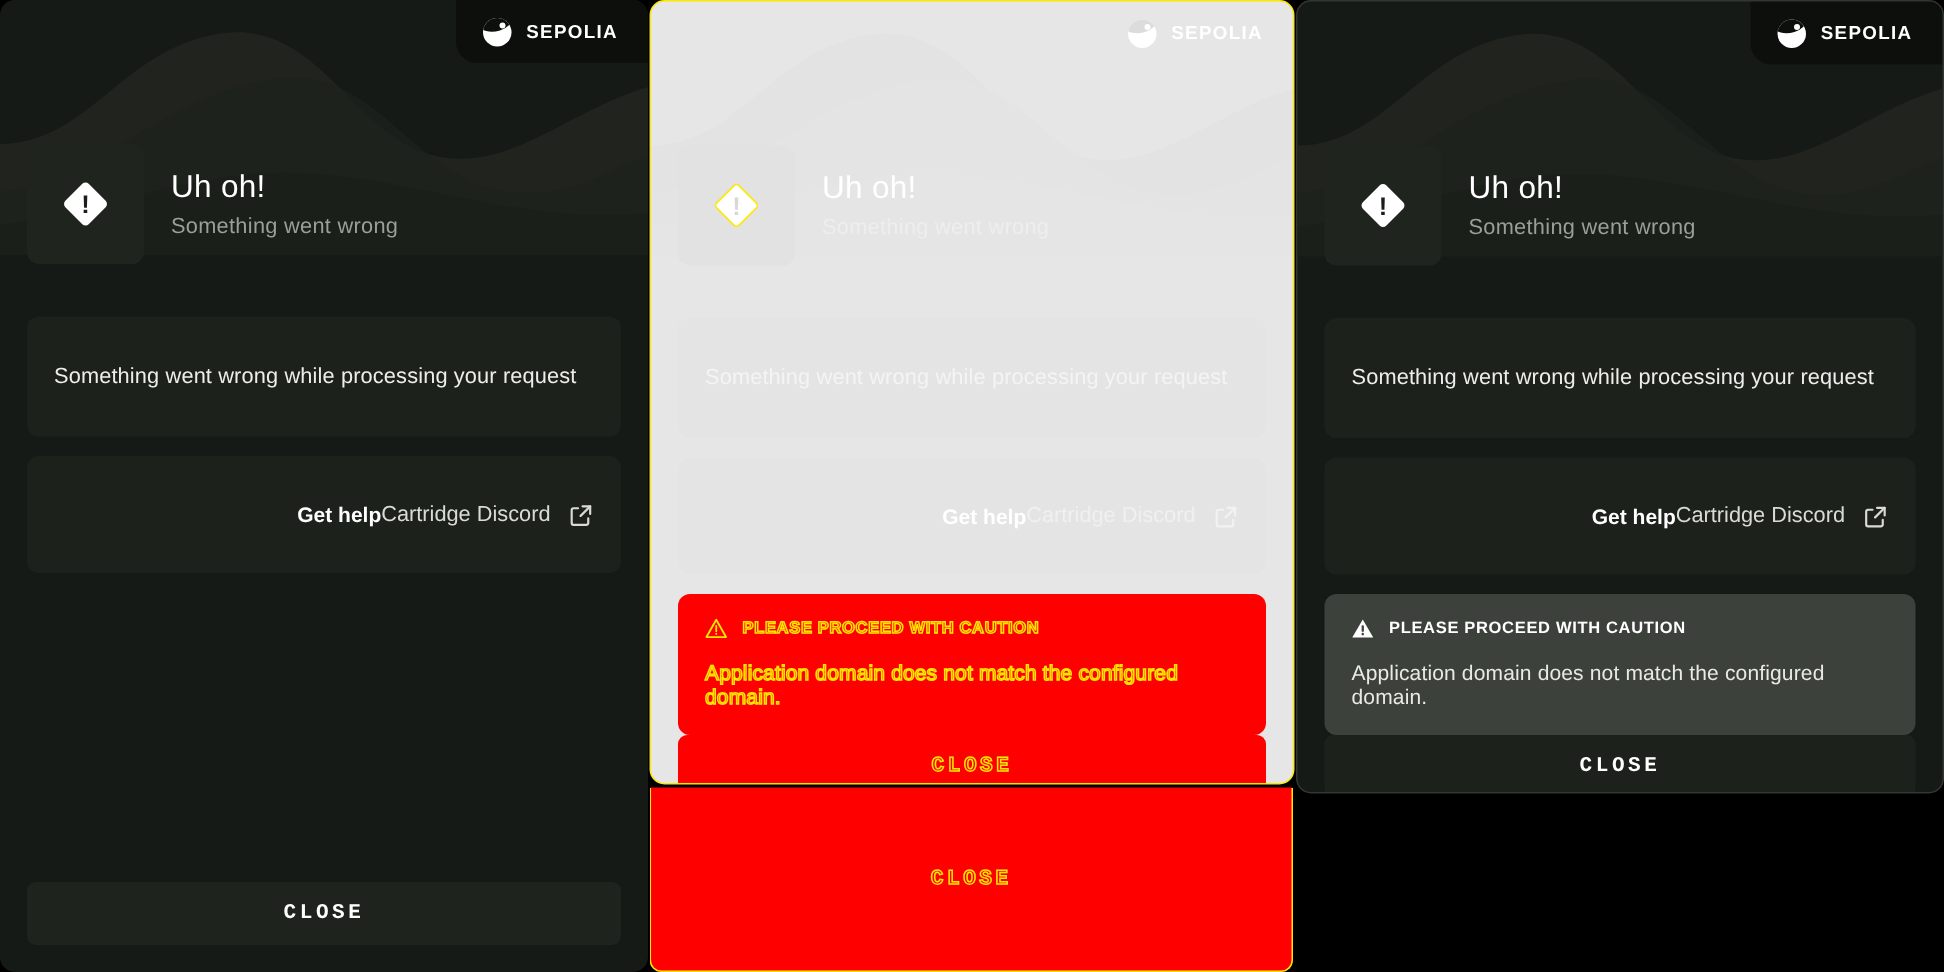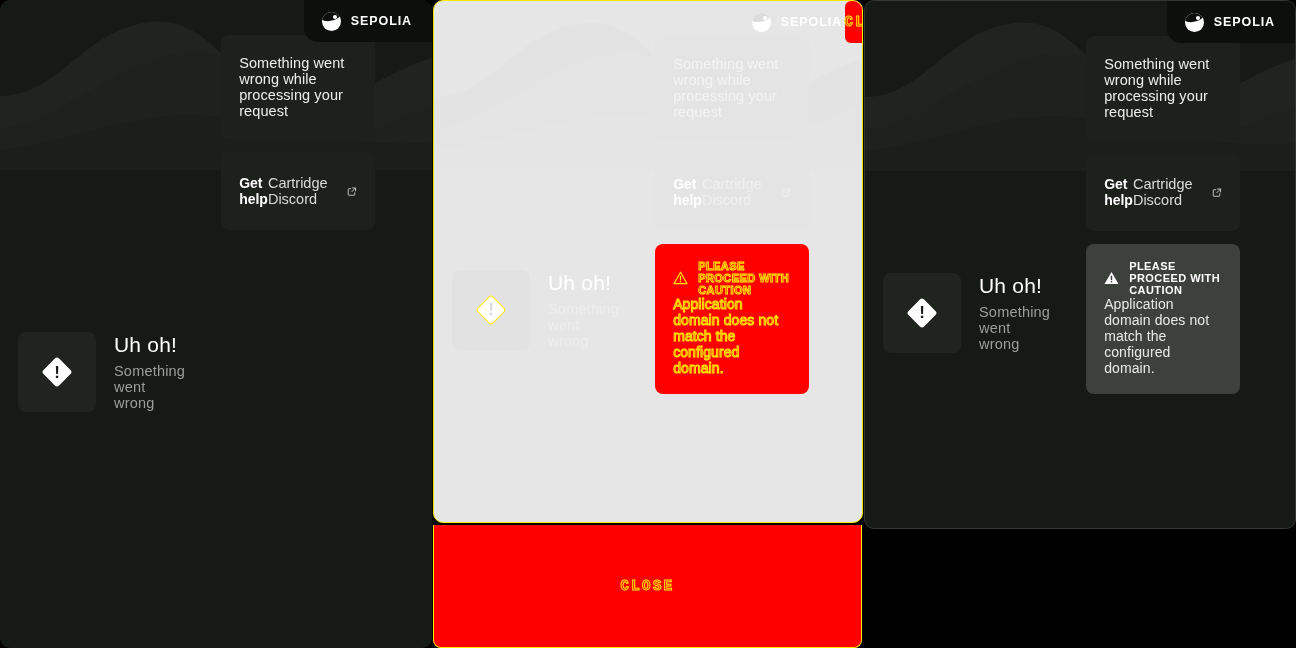--- a/index.html
+++ b/index.html
@@ -17,20 +17,21 @@
     width: 1296px;
     height: 648px;
     background: #000000;
   }
 
   
   .panel {
     position: absolute;
     overflow: hidden;
     display: flex;
+    flex-direction: column;
   }
 
   
   .waves {
     position: absolute;
     top: 0; left: 0; right: 0;
     height: 170px;
     pointer-events: none;
   }
   .waves svg { display: block; width: 100%; height: 100%; }
@@ -128,34 +129,35 @@
   .card {
     border-radius: 8px;
     padding: 20px 18px;
     min-height: 80px;
     display: flex;
     align-items: center;
   }
   .card-msg { font-size: 14.5px; letter-spacing: 0.1px; }
 
   .card-help {
-    justify-content: space-between;
+    justify-content: flex-end;
     min-height: 78px;
   }
   .help-label { font-size: 14px; font-weight: 700; }
   .help-right { display: flex; align-items: center; gap: 12px; }
   .help-link { font-size: 14.5px; }
   .ext-icon { width: 17px; height: 17px; display: block; }
 
   
   .caution {
     border-radius: 8px;
     padding: 16px 18px 18px 18px;
     display: flex;
     flex-direction: column;
+    gap: 14px;
   }
   .caution-head {
     display: flex;
     align-items: center;
     gap: 10px;
   }
   .tri-icon { width: 15px; height: 14px; display: block; flex: 0 0 auto; }
   .caution-title {
     font-size: 11px;
     font-weight: 700;

